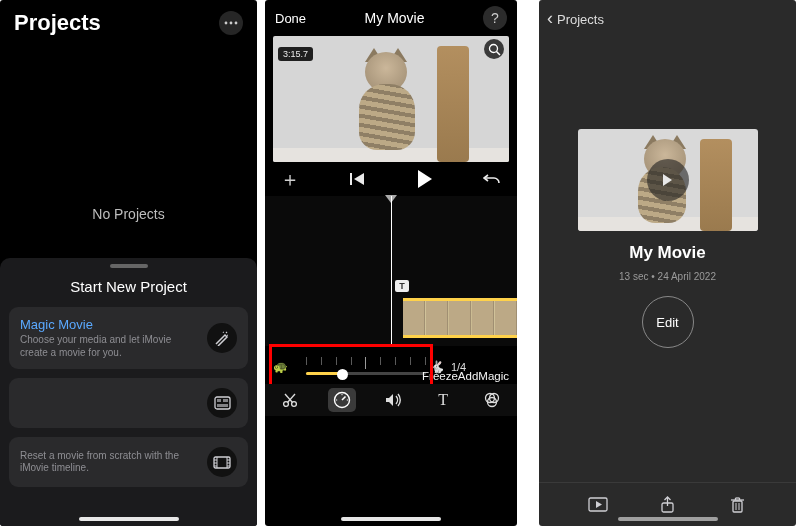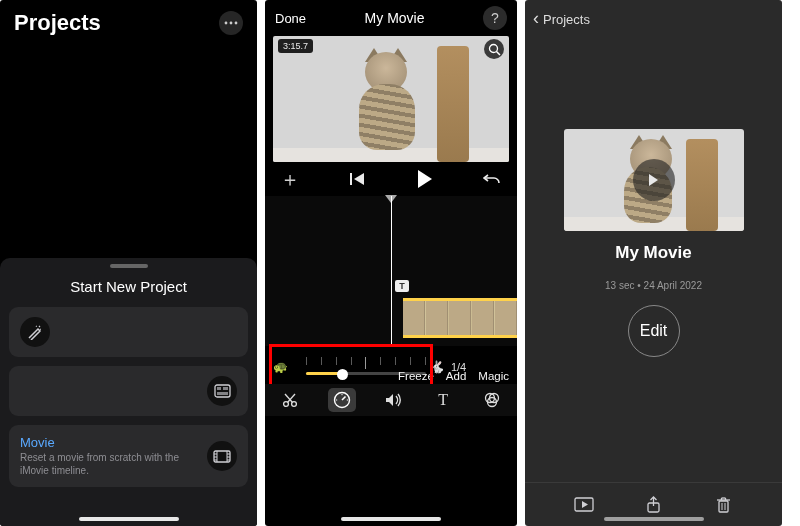--- a/index.html
+++ b/index.html
@@ -1,20 +1,20 @@
 <!DOCTYPE html>
 <html><head>
 <meta charset="utf-8">
 <style>
   * { box-sizing: border-box; margin: 0; padding: 0; font-family: -apple-system, "Helvetica Neue", Helvetica, Arial, sans-serif; }
   html, body { width: 800px; height: 526px; background: #fff; color: #fff; }
   .stage { display: flex; width: 800px; height: 526px; }
   .col { position: relative; height: 100%; overflow: hidden; }
   .c1 { width: 257px; background: #000; border-radius: 3px; margin-right: 8px; }
-  .c2 { width: 252px; background: #000; border-radius: 3px; margin-right: 8px; }
+  .c2 { width: 252px; background: #000; border-radius: 3px; margin-right: 22px; }
   .c3 { width: 257px; background: #2a2a2a; border-radius: 3px; }
 
   .row { display: flex; align-items: center; }
   .sp { flex: 1; }
 
   
   .c1-top { padding: 10px 14px 0 14px; }
   .c1-title { font-size: 22px; font-weight: 700; }
   .round-btn { width: 24px; height: 24px; border-radius: 50%; background: #262626; display: flex; align-items: center; justify-content: center; color: #ccc; font-size: 14px; }
   .c1-empty { color: #bdbdbd; font-size: 14px; text-align: center; margin-top: 170px; }
@@ -27,21 +27,21 @@
   .card .t2 { font-size: 10px; color: #8e8e93; line-height: 1.25; }
   .card .ic { width: 30px; height: 30px; border-radius: 50%; background: #111; display: flex; align-items: center; justify-content: center; color: #cfcfd4; }
   .accent { color: #5aa9ff; }
   .homebar { position: absolute; bottom: 5px; left: 50%; transform: translateX(-50%); width: 100px; height: 4px; border-radius: 3px; background: #fff; opacity: .9; }
 
   
   .c2-top { display: flex; align-items: center; padding: 6px 10px 2px 10px; font-size: 13px; }
   .done { color: #fff; }
   .c2-title { flex: 1; text-align: center; font-size: 14px; }
   .preview { position: relative; margin: 4px 8px 0 8px; height: 126px; border-radius: 2px; overflow: hidden; background: #d6d6d6; }
-  .durbadge { position: absolute; top: 3px; left: 5px; background: #1f1f1f; color: #eaeaea; font-size: 9px; padding: 2px 5px; border-radius: 3px; }
+  .durbadge { position: absolute; top: 11px; left: 5px; background: #1f1f1f; color: #eaeaea; font-size: 9px; padding: 2px 5px; border-radius: 3px; }
   .mag { position: absolute; top: 3px; right: 5px; width: 20px; height: 20px; border-radius: 50%; background: rgba(30,30,30,.85); display: flex; align-items: center; justify-content: center; }
   .floor { position: absolute; left: 0; right: 0; bottom: 0; height: 14px; background: #e6e3df; }
   .post { position: absolute; right: 40px; top: 10px; width: 32px; height: 116px; background: linear-gradient(#b38f5f,#9a7a4e); border-radius: 4px; }
   .cat { position: absolute; left: 74px; bottom: 10px; width: 80px; height: 100px; }
   .cat .head { position: absolute; top: 0; left: 18px; width: 42px; height: 40px; background: radial-gradient(circle at 50% 40%, #cbb79a, #9c8a70); border-radius: 50%; }
   .cat .earL, .cat .earR { position: absolute; top: -4px; width: 0; height: 0; border-left: 9px solid transparent; border-right: 9px solid transparent; border-bottom: 14px solid #8b7a60; }
   .cat .earL { left: 18px; } .cat .earR { left: 42px; }
   .cat .body { position: absolute; top: 32px; left: 12px; width: 56px; height: 66px; background: repeating-linear-gradient(10deg,#bca986 0 5px,#8f7f65 5px 9px); border-radius: 25px 25px 18px 18px; }
 
   .transport { display: flex; align-items: center; justify-content: space-between; padding: 6px 14px 4px 14px; color: #eaeaea; }
@@ -61,63 +61,68 @@
   .slider { position: relative; margin-left: 14px; width: 120px; height: 20px; }
   .tortoise { color: #7b7b7b; font-size: 12px; margin-right: 4px; }
   .hare { color: #ffffff; font-size: 12px; margin-left: 4px; }
   .ticks { position: absolute; top: 0; left: 0; right: 0; height: 12px; display: flex; justify-content: space-between; }
   .ticks span { width: 1px; height: 8px; background: #5a5a5a; }
   .ticks span.mid { height: 12px; background: #9a9a9a; }
   .track { position: absolute; bottom: 2px; left: 0; right: 0; height: 3px; background: #444; border-radius: 2px; }
   .fill { position: absolute; bottom: 2px; left: 0; width: 30%; height: 3px; background: #ffd24a; border-radius: 2px; }
   .knob { position: absolute; bottom: -3px; left: calc(30% - 5px); width: 11px; height: 11px; border-radius: 50%; background: #fff; }
   .ratelabel { font-size: 11px; color: #ddd; margin-left: 6px; }
-  .speedright { position: absolute; right: 8px; bottom: 6px; display: flex; gap: 12px; font-size: 11.5px; color: #f5f5f5; align-items: center; }
+  .speedright { position: absolute; right: 8px; bottom: 6px; display: flex; font-size: 11.5px; color: #f5f5f5; align-items: center; }
 
   .toolrow { position: absolute; left: 0; right: 0; bottom: 0; height: 32px; display: flex; align-items: center; justify-content: space-around; background: #0d0d0d; }
   .active-tool { width: 28px; height: 24px; border-radius: 5px; background: #3a3a3a; display: flex; align-items: center; justify-content: center; }
 
   
   .c3-top { display: flex; align-items: center; padding: 8px 8px; font-size: 13px; color: #ddd; }
   .chev::before { content: "\2039"; font-size: 18px; color: #ddd; margin-right: 4px; }
   .projwrap { margin-top: 92px; display: flex; flex-direction: column; align-items: center; }
   .thumbCard { position: relative; width: 180px; height: 102px; border-radius: 3px; overflow: hidden; background: #d9d9d9; }
   .thumbCard .post { right: 26px; height: 92px; }
   .thumbCard .cat { left: 48px; bottom: 6px; width: 70px; height: 86px; }
   .thumbCard .cat .body { top: 28px; width: 48px; height: 56px; }
   .playoverlay { position: absolute; left: 50%; top: 50%; transform: translate(-50%,-50%); width: 42px; height: 42px; border-radius: 50%; background: rgba(30,30,30,.6); display: flex; align-items: center; justify-content: center; }
   .pname { margin-top: 12px; font-size: 17px; font-weight: 600; }
-  .psub { font-size: 10px; color: #9a9a9a; margin-top: 17px; }
-  .editbtn { margin-top: 14px; width: 52px; height: 52px; border-radius: 50%; border: 1px solid #888; display: flex; align-items: center; justify-content: center; font-size: 16px; color: #fff; }
+  .psub { font-size: 10px; color: #9a9a9a; margin-top: 8px; }
+  .editbtn { margin-top: 14px; width: 52px; height: 52px; border-radius: 50%; border: 1px solid #888; display: flex; align-items: center; justify-content: center; font-size: 13px; color: #fff; }
   .c3-toolbar { position: absolute; left: 0; right: 0; bottom: 0; border-top: 1px solid #3a3a3a; height: 44px; display: flex; align-items: center; justify-content: space-evenly; color: #cfcfd4; }
   svg { display: block; }
 </style>
 </head>
 <body>
 
 <div class="stage">
 
   <div class="col c1">
     <div class="c1-top row">
       <div class="c1-title">Projects</div>
       <div class="sp"></div>
       <div class="round-btn">
         <svg width="14" height="4" viewBox="0 0 14 4">
             <circle cx="2" cy="2" r="1.4" fill="#ccc"></circle>
             <circle cx="7" cy="2" r="1.4" fill="#ccc"></circle>
             <circle cx="12" cy="2" r="1.4" fill="#ccc"></circle>
           </svg>
       </div>
     </div>
+    <div class="c1-empty">No Projects</div>
 
     <div class="c1-bottom">
       <div class="grab"></div>
       <div class="snp">Start New Project</div>
 
       <div class="card">
+        <div class="txt">
+          <div class="t1 accent">Magic Movie</div>
+          <div class="t2">Choose your media and let iMovie create a movie for you.</div>
+        </div>
         <div class="ic">
           <svg width="16" height="16" viewBox="0 0 16 16">
               <path d="M2 14 L11 5 L13 7 L4 16" fill="none" stroke="#cfcfd4" stroke-width="1.5"></path>
               <path d="M12 2 l1 1 M9 2 l.7 .7 M13 5 l.7 .7" stroke="#cfcfd4" stroke-width="1.2"></path>
             </svg>
         </div>
       </div>
 
       <div class="card">
         <div class="txt">
@@ -127,21 +132,20 @@
               <rect x="1" y="1" width="15" height="12" rx="2" fill="none" stroke="#cfcfd4" stroke-width="1.3"></rect>
               <rect x="3" y="3" width="4" height="3" fill="#cfcfd4" opacity=".6"></rect>
               <rect x="9" y="3" width="5" height="3" fill="#cfcfd4" opacity=".6"></rect>
               <rect x="3" y="8" width="11" height="3" fill="#cfcfd4" opacity=".6"></rect>
             </svg>
         </div>
       </div>
 
       <div class="card">
         <div class="txt">
-          <div class="t1 accent">Movie</div>
           <div class="t2">Reset a movie from scratch with the iMovie timeline.</div>
         </div>
         <div class="ic">
           <svg width="18" height="13" viewBox="0 0 18 13">
               <rect x="1" y="1" width="16" height="11" rx="1.5" fill="none" stroke="#cfcfd4" stroke-width="1.3"></rect>
               <line x1="4" y1="1" x2="4" y2="12" stroke="#cfcfd4"></line>
               <line x1="14" y1="1" x2="14" y2="12" stroke="#cfcfd4"></line>
               <line x1="1" y1="4" x2="4" y2="4" stroke="#cfcfd4"></line>
               <line x1="1" y1="7" x2="4" y2="7" stroke="#cfcfd4"></line>
               <line x1="1" y1="10" x2="4" y2="10" stroke="#cfcfd4"></line>

